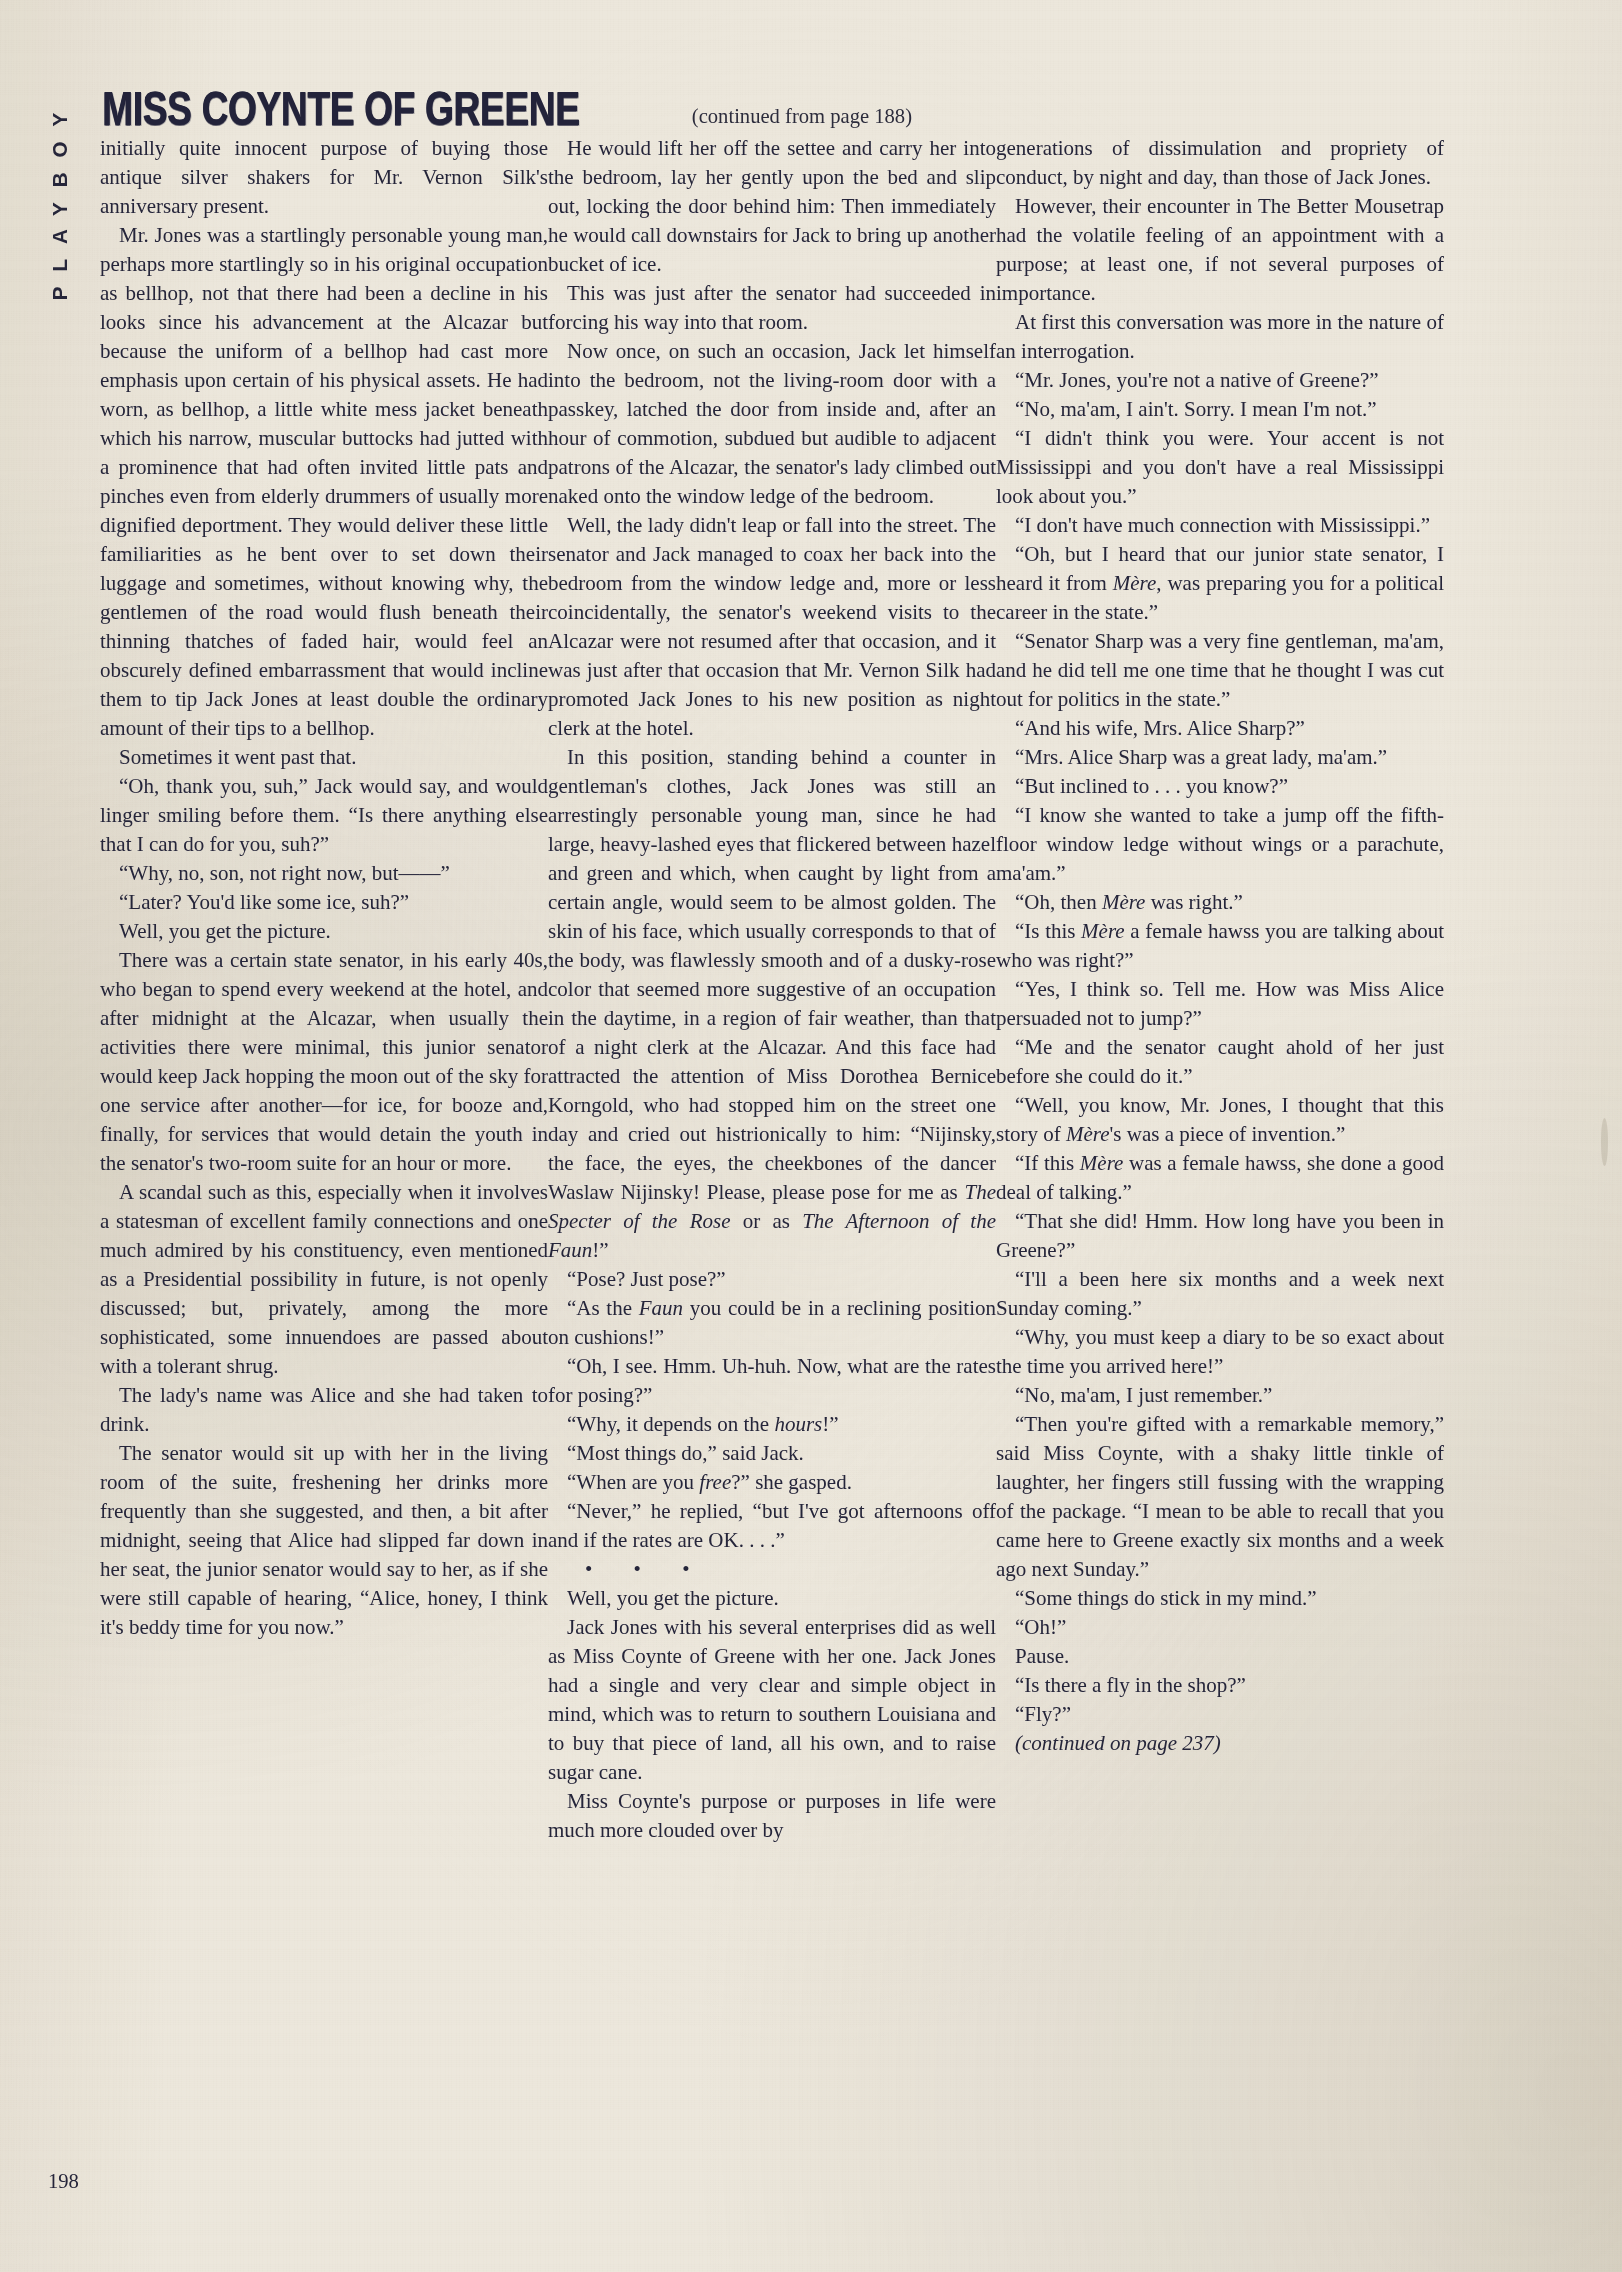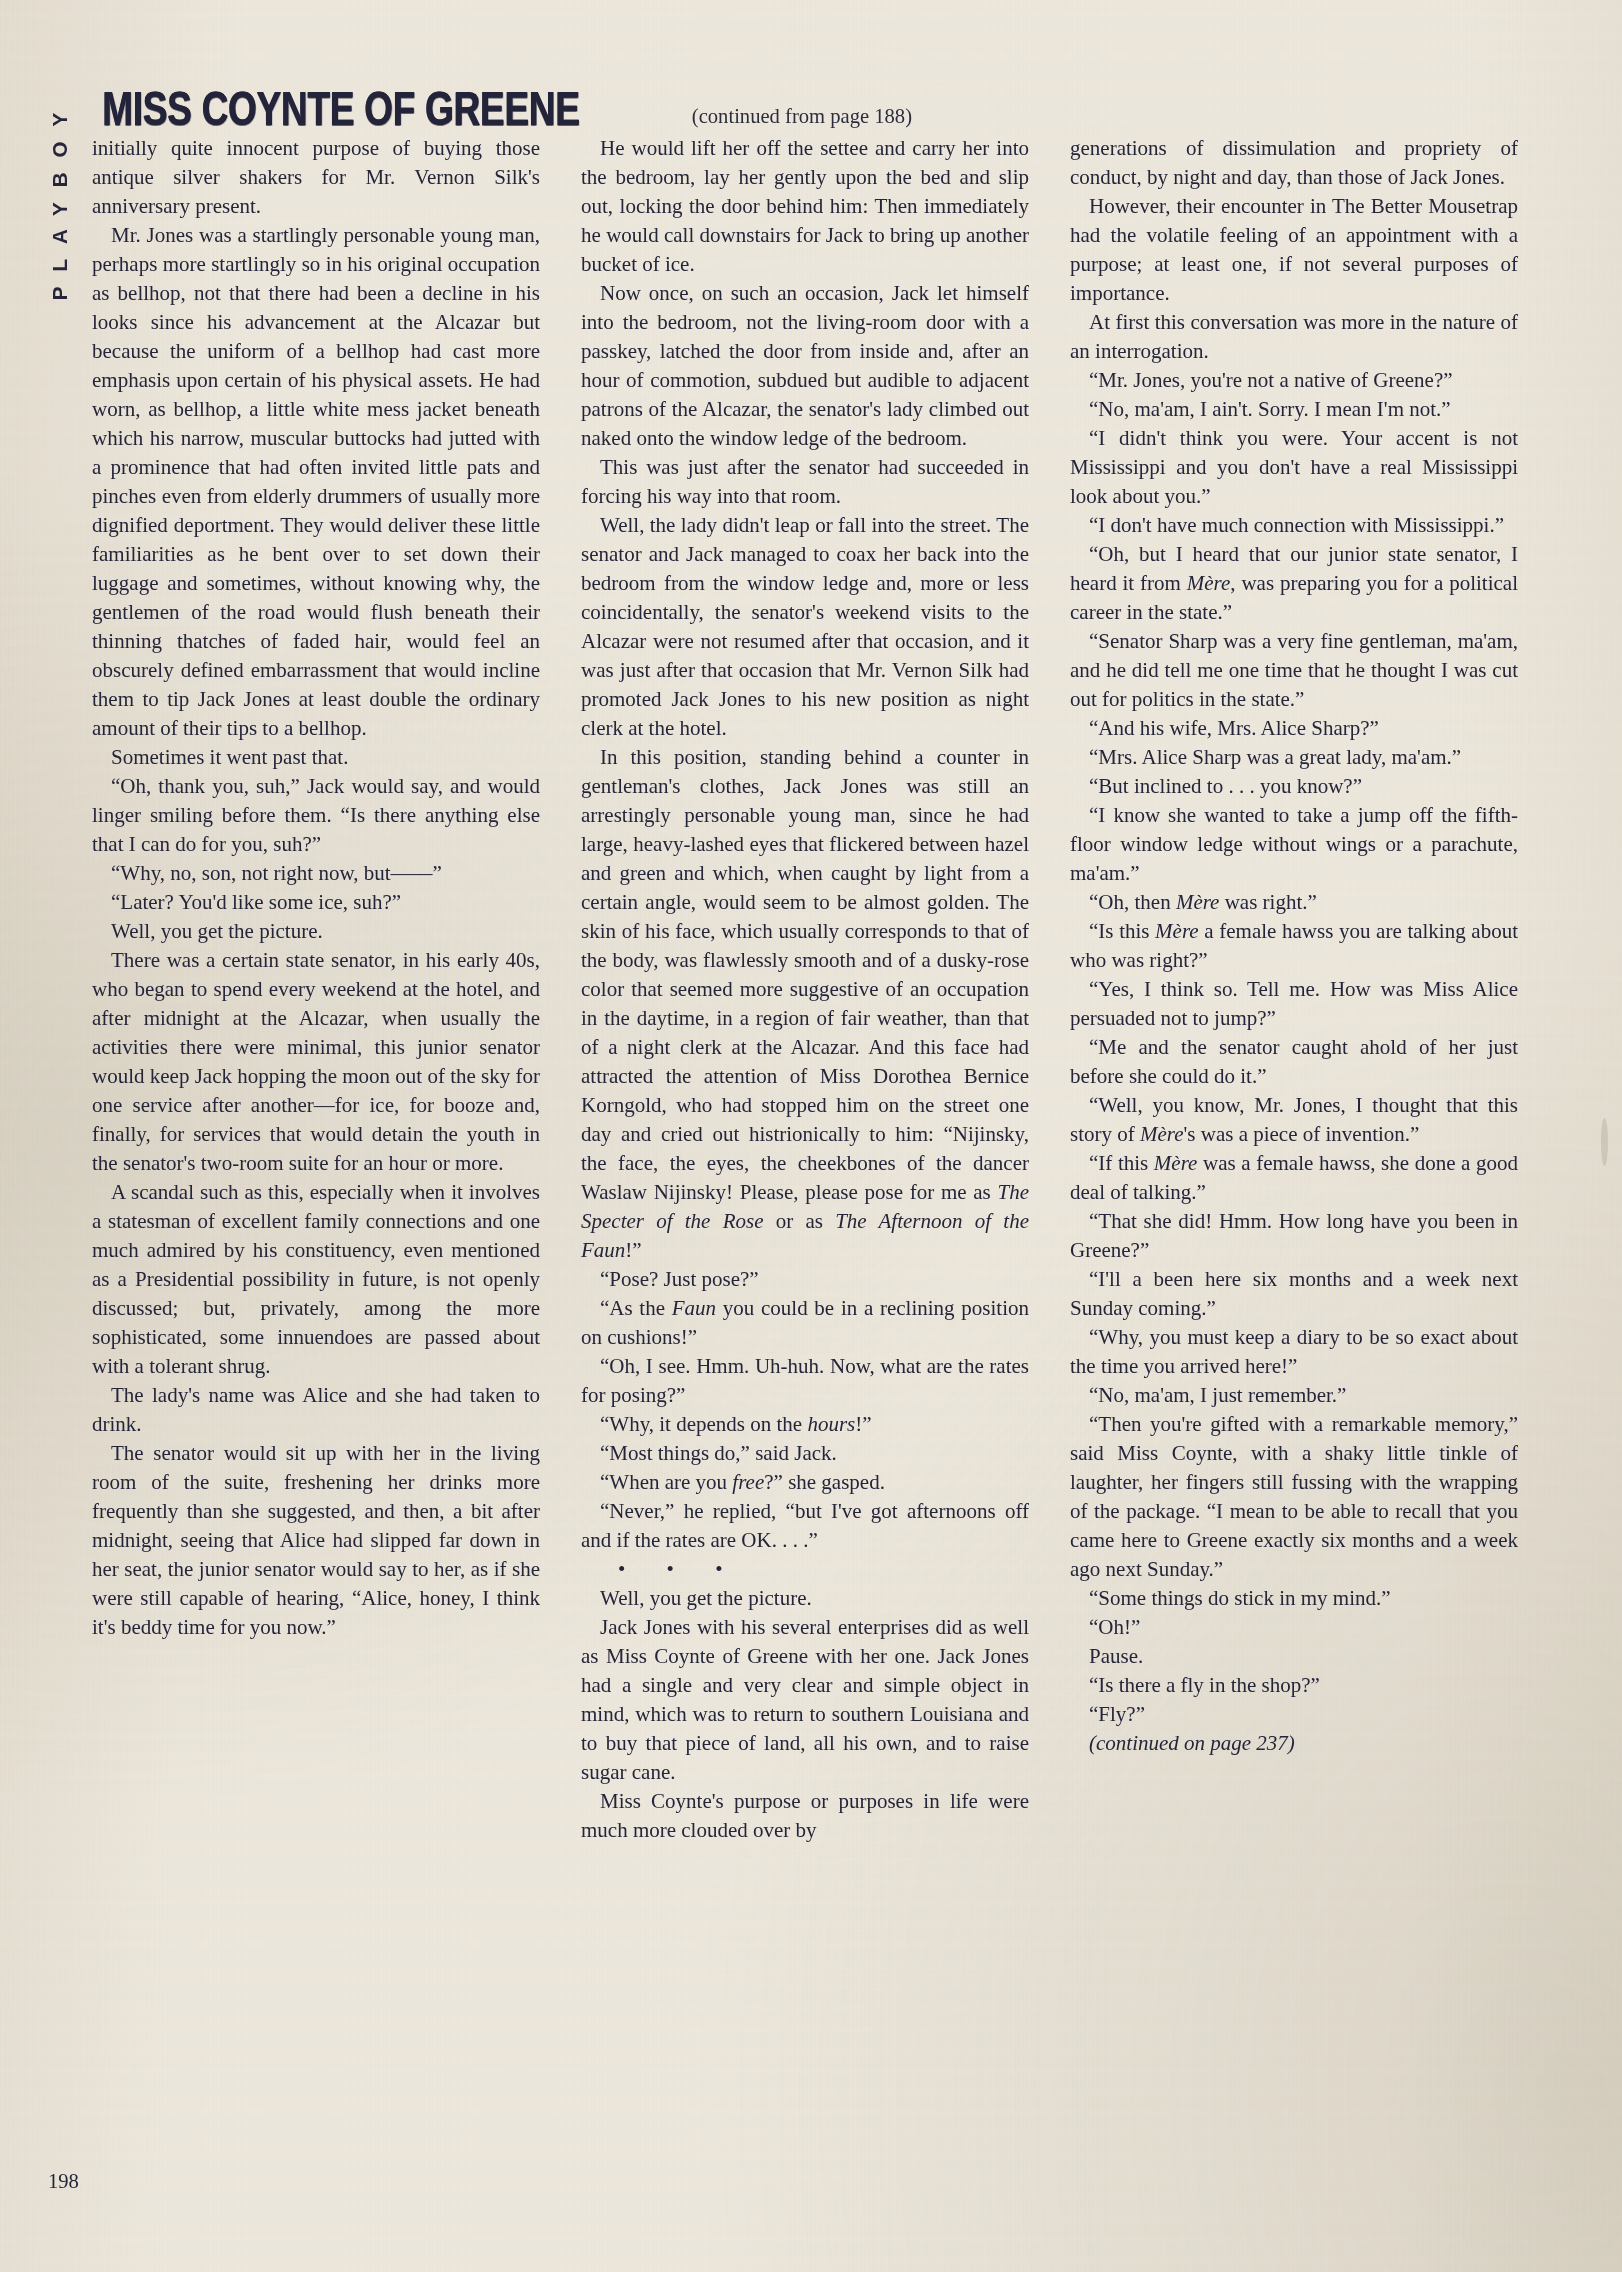--- a/index.html
+++ b/index.html
@@ -99,26 +99,25 @@
     line-height: 20.6px;
     color: #2c2c3c;
     white-space: nowrap;
     position: relative;
     top: -2.7px;
   }
 
   
   .columns {
     position: absolute;
-    left: 92px;
+    left: 100px;
     top: 134px;
     width: 1427px;
     height: 2052px;
     display: flex;
-    gap: 41px;
     z-index: 7;
   }
   .col {
     width: 448px;
     box-sizing: border-box;
   }
   .col p {
     margin: 0;
     font-size: 21px;
     line-height: 29px;
@@ -204,22 +203,22 @@
         <p>“Why, no, son, not right now, but——”</p>
         <p>“Later? You'd like some ice, suh?”</p>
         <p>Well, you get the picture.</p>
         <p>There was a certain state senator, in his early 40s, who began to spend every weekend at the hotel, and after midnight at the Alcazar, when usually the activities there were minimal, this junior senator would keep Jack hopping the moon out of the sky for one service after another—for ice, for booze and, finally, for services that would detain the youth in the senator's two-room suite for an hour or more.</p>
         <p>A scandal such as this, especially when it involves a statesman of excellent family connections and one much admired by his constituency, even mentioned as a Presidential possibility in future, is not openly discussed; but, privately, among the more sophisticated, some innuendoes are passed about with a tolerant shrug.</p>
         <p>The lady's name was Alice and she had taken to drink.</p>
         <p>The senator would sit up with her in the living room of the suite, freshening her drinks more frequently than she suggested, and then, a bit after midnight, seeing that Alice had slipped far down in her seat, the junior senator would say to her, as if she were still capable of hearing, “Alice, honey, I think it's beddy time for you now.”</p>
       </div>
     <div class="col" id="col2">
         <p>He would lift her off the settee and carry her into the bedroom, lay her gently upon the bed and slip out, locking the door behind him: Then immediately he would call downstairs for Jack to bring up another bucket of ice.</p>
+        <p>This was just after the senator had succeeded in forcing his way into that room.</p>
         <p>Now once, on such an occasion, Jack let himself into the bedroom, not the living-room door with a passkey, latched the door from inside and, after an hour of commotion, subdued but audible to adjacent patrons of the Alcazar, the senator's lady climbed out naked onto the window ledge of the bedroom.</p>
-        <p>This was just after the senator had succeeded in forcing his way into that room.</p>
         <p>Well, the lady didn't leap or fall into the street. The senator and Jack managed to coax her back into the bedroom from the window ledge and, more or less coincidentally, the senator's weekend visits to the Alcazar were not resumed after that occasion, and it was just after that occasion that Mr. Vernon Silk had promoted Jack Jones to his new position as night clerk at the hotel.</p>
         <p>In this position, standing behind a counter in gentleman's clothes, Jack Jones was still an arrestingly personable young man, since he had large, heavy-lashed eyes that flickered between hazel and green and which, when caught by light from a certain angle, would seem to be almost golden. The skin of his face, which usually corresponds to that of the body, was flawlessly smooth and of a dusky-rose color that seemed more suggestive of an occupation in the daytime, in a region of fair weather, than that of a night clerk at the Alcazar. And this face had attracted the attention of Miss Dorothea Bernice Korngold, who had stopped him on the street one day and cried out histrionically to him: “Nijinsky, the face, the eyes, the cheekbones of the dancer Waslaw Nijinsky! Please, please pose for me as <em>The Specter of the Rose</em> or as <em>The Afternoon of the Faun</em>!”</p>
         <p>“Pose? Just pose?”</p>
         <p>“As the <em>Faun</em> you could be in a reclining position on cushions!”</p>
         <p>“Oh, I see. Hmm. Uh-huh. Now, what are the rates for posing?”</p>
         <p>“Why, it depends on the <em>hours</em>!”</p>
         <p>“Most things do,” said Jack.</p>
         <p>“When are you <em>free</em>?” she gasped.</p>
         <p>“Never,” he replied, “but I've got afternoons off and if the rates are OK. . . .”</p>
         <p class="dotbreak">• • •</p>

